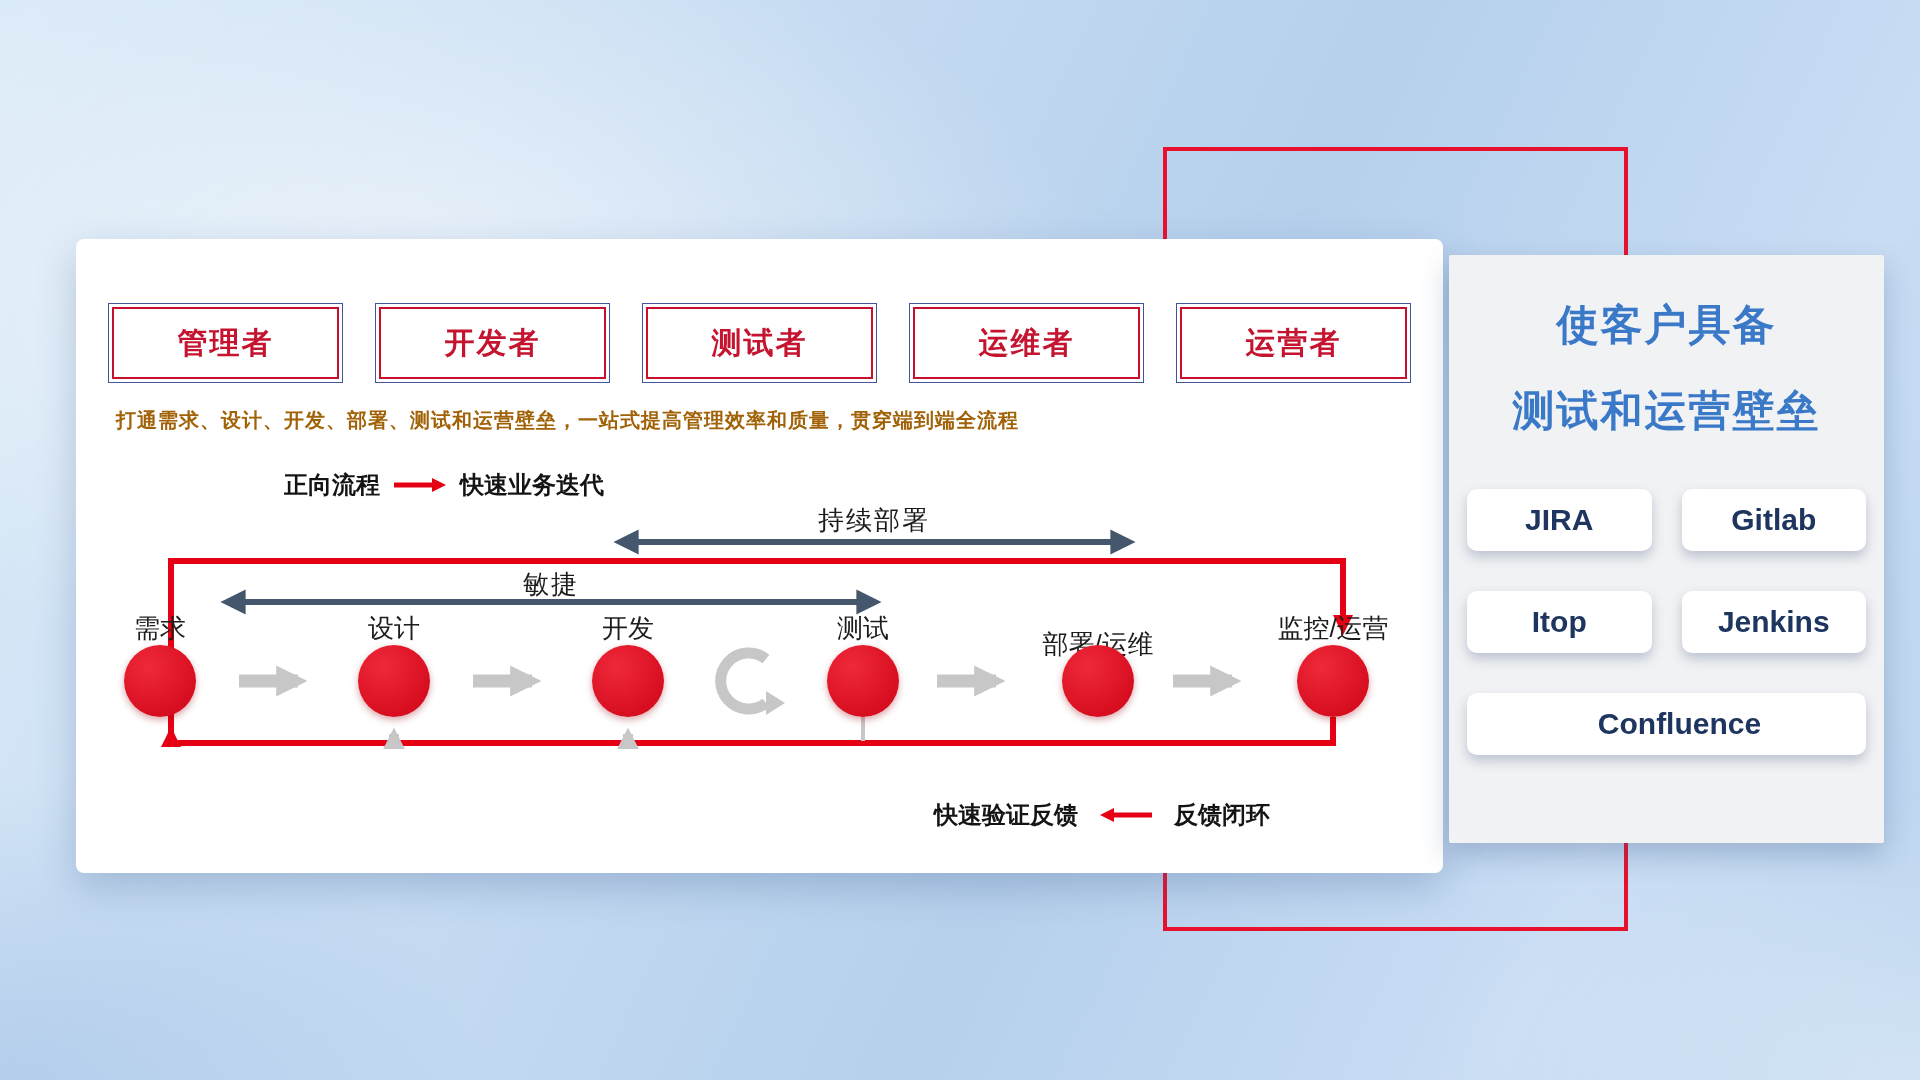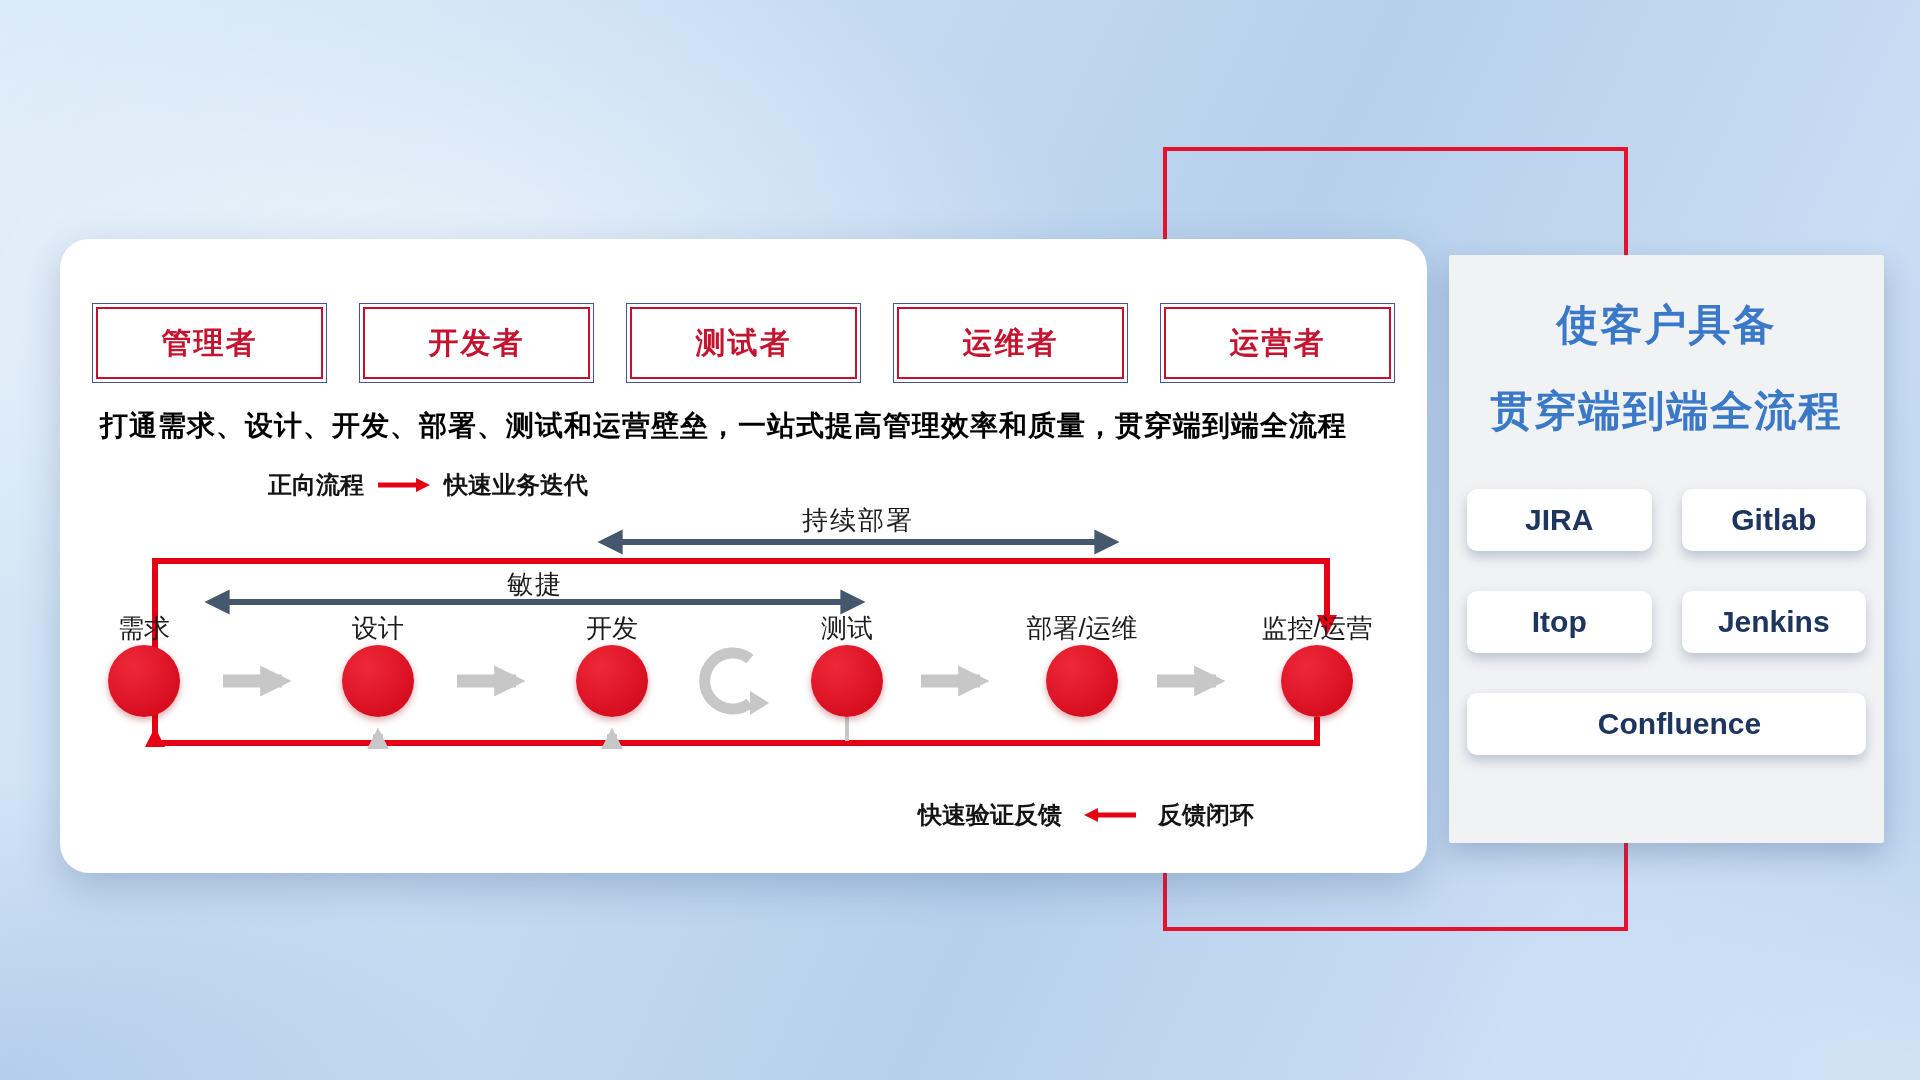--- a/index.html
+++ b/index.html
@@ -15,43 +15,43 @@
   .canvas { position:relative; width:1920px; height:1080px; }
 
   
   .red-frame {
     position:absolute; left:1163px; top:147px; width:465px; height:784px;
     border:4px solid #e8112d; z-index:1;
   }
 
   
   .main-panel {
-    position:absolute; left:60px; top:239px; width:1367px; height:634px;
-    background:#ffffff; border-radius:29px; z-index:2;
+    position:absolute; left:76px; top:239px; width:1367px; height:634px;
+    background:#ffffff; border-radius:8px; z-index:2;
     box-shadow:0 14px 38px rgba(60,90,140,0.28);
   }
 
   
   .roles-row {
     position:absolute; top:64px; left:32px; width:1303px;
     display:flex; justify-content:space-between;
   }
   .role-box {
     position:relative; width:235px; height:80px; background:#fff;
     border:1px solid #44549a;
   }
   .role-box-inner {
     position:absolute; inset:3px; border:2px solid #c8102e;
     display:flex; align-items:center; justify-content:center;
     font-size:30px; font-weight:700; color:#c4142f; letter-spacing:2px;
   }
 
   .description {
     position:absolute; top:168px; left:40px; width:1300px;
-    font-size:28px; font-weight:700; color:#000000; letter-spacing:1px;
+    font-size:20px; font-weight:700; color:#a16207; letter-spacing:1px;
   }
 
   .legend-forward {
     position:absolute; top:230px; left:208px;
     display:flex; align-items:center; gap:12px;
     font-size:24px; font-weight:700; color:#141414;
   }
   .legend-feedback {
     position:absolute; top:560px; left:858px;
     display:flex; align-items:center; gap:20px;
@@ -175,21 +175,21 @@
       <line x1="787" y1="478" x2="787" y2="502" stroke="#c7c7c7" stroke-width="4"></line>
     </svg>
 
     <div class="span-label cd">持续部署</div>
     <div class="span-label agile">敏捷</div>
 
     <div class="stage-label" style="left:-26px;">需求</div>
     <div class="stage-label" style="left:208px;">设计</div>
     <div class="stage-label" style="left:442px;">开发</div>
     <div class="stage-label" style="left:677px;">测试</div>
-    <div class="stage-label" style="left:912px;">部署/运维</div>
+    <div class="stage-label" style="left:912px;margin-top:16px;">部署/运维</div>
     <div class="stage-label" style="left:1147px;">监控/运营</div>
 
     <div class="stage-dot" style="left:48px;"></div>
     <div class="stage-dot" style="left:282px;"></div>
     <div class="stage-dot" style="left:516px;"></div>
     <div class="stage-dot" style="left:751px;"></div>
     <div class="stage-dot" style="left:986px;"></div>
     <div class="stage-dot" style="left:1221px;"></div>
 
     <div class="legend-feedback">
@@ -198,21 +198,21 @@
         <line x1="16" y1="8" x2="54" y2="8" stroke="#e60013" stroke-width="5"></line>
         <polygon points="16,1 16,15 2,8" fill="#e60013"></polygon>
       </svg>
       <span>反馈闭环</span>
     </div>
 
   </div>
 
   <div class="right-panel">
     <div class="rp-title line1">使客户具备</div>
-    <div class="rp-title line2">贯穿端到端全流程</div>
+    <div class="rp-title line2">测试和运营壁垒</div>
     <div class="tools-grid">
       <div class="tool-chip">JIRA</div>
       <div class="tool-chip">Gitlab</div>
       <div class="tool-chip">Itop</div>
       <div class="tool-chip">Jenkins</div>
       <div class="tool-chip full">Confluence</div>
     </div>
   </div>
 
 </div>

